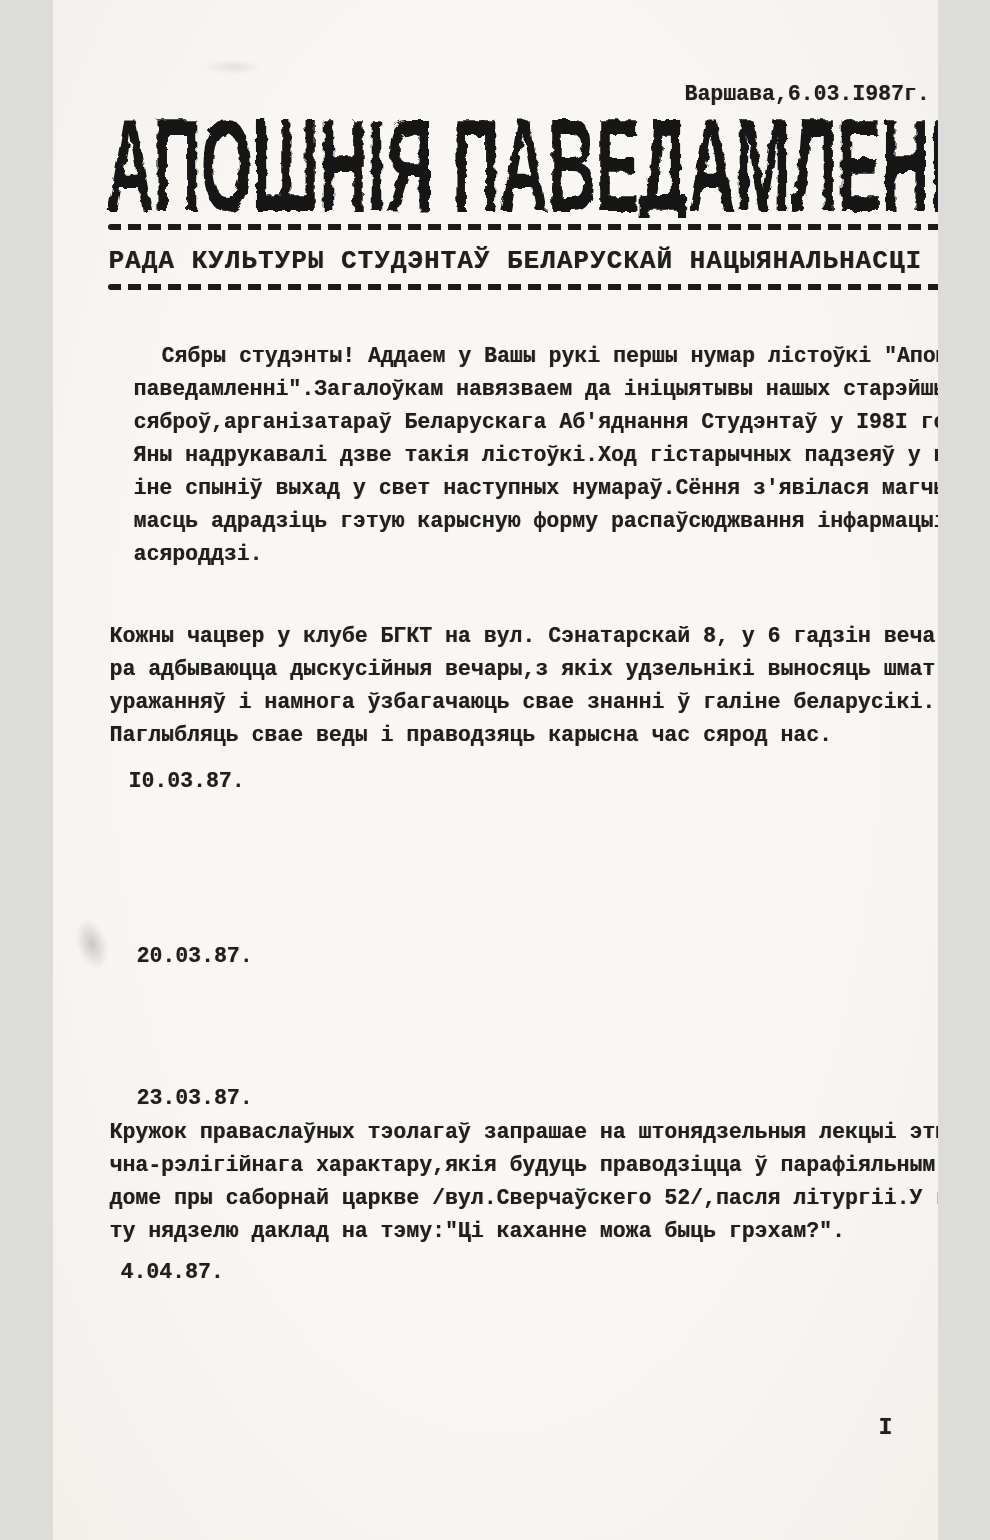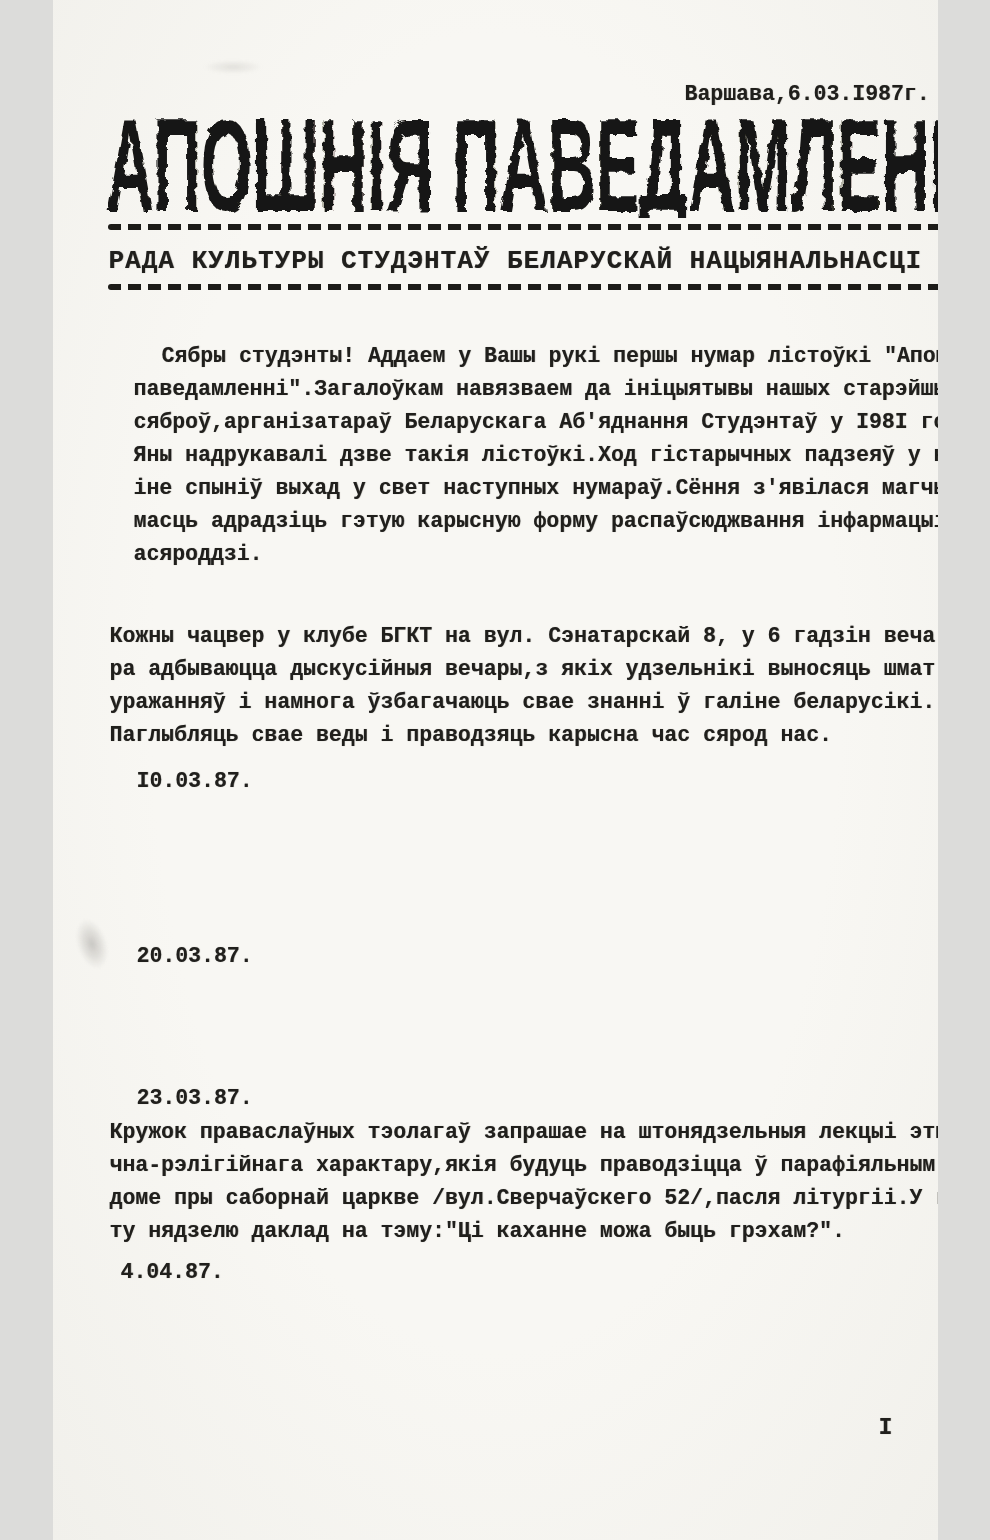--- a/index.html
+++ b/index.html
@@ -26,21 +26,21 @@
     position:absolute;height:6px;border-radius:3px;
     background:repeating-linear-gradient(90deg,#1c1b18 0px,#1c1b18 13px,rgba(0,0,0,0) 13px,rgba(0,0,0,0) 20px);
     filter:blur(0.3px);
   }
   #rule-top{top:224px;left:55px;width:902px;}
   #rule-bottom{top:284px;left:55px;width:893px;}
   #subtitle{top:246px;left:56px;font-size:26px;letter-spacing:1px;white-space:pre;font-weight:bold;text-shadow:0.4px 0.4px 0.7px rgba(35,32,28,0.6);}
   #intro{top:340px;left:57px;text-indent:28px;margin-left:24px;}
   #section-heading{top:578px;left:88px;letter-spacing:0.5px;}
   #a1-text{top:620px;left:57px;}
-  #a2-date{top:765px;left:84px;}
+  #a2-date{top:765px;left:76px;}
   #a2-text{top:796px;left:57px;}
   #a3-date{top:940px;left:84px;}
   #a3-text{top:973px;left:57px;}
   #a4-date{top:1082px;left:84px;}
   #a4-text{top:1116px;left:57px;}
   #a5-date{top:1256px;left:68px;}
   #a5-text{top:1288px;left:57px;}
   #page-number{top:1412px;left:826px;font-size:23px;}
   .smudge{position:absolute;pointer-events:none;}
   #smudge-left{top:918px;left:24px;width:30px;height:52px;background:radial-gradient(ellipse at center, rgba(95,92,88,0.30), rgba(95,92,88,0) 70%);transform:rotate(-18deg);filter:blur(1px);}

